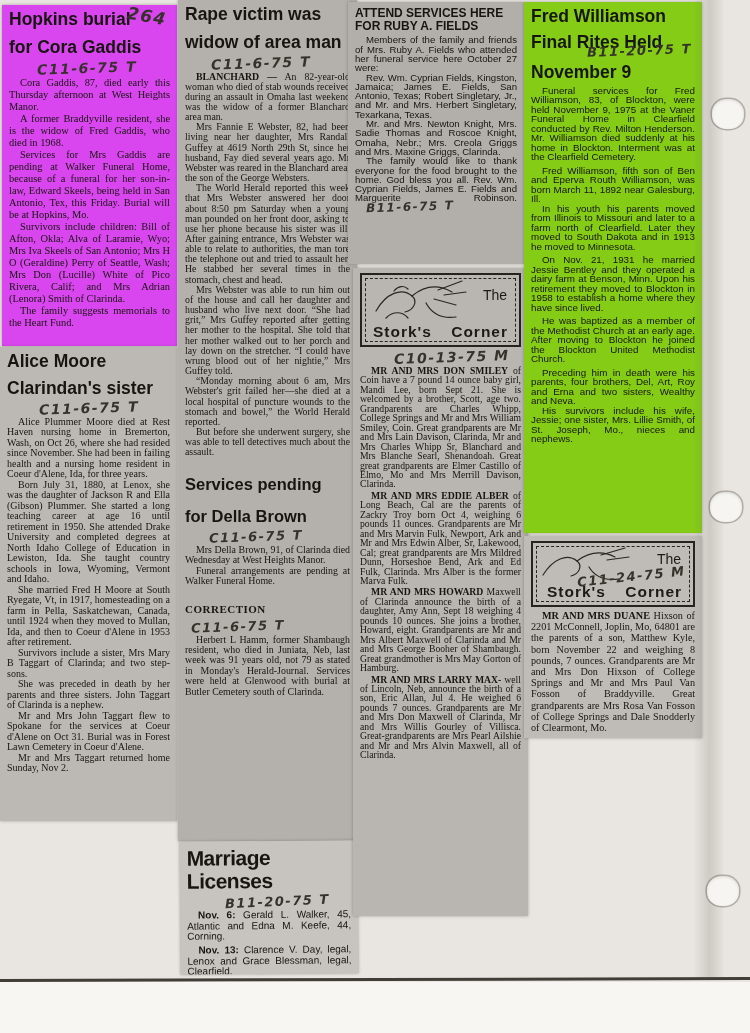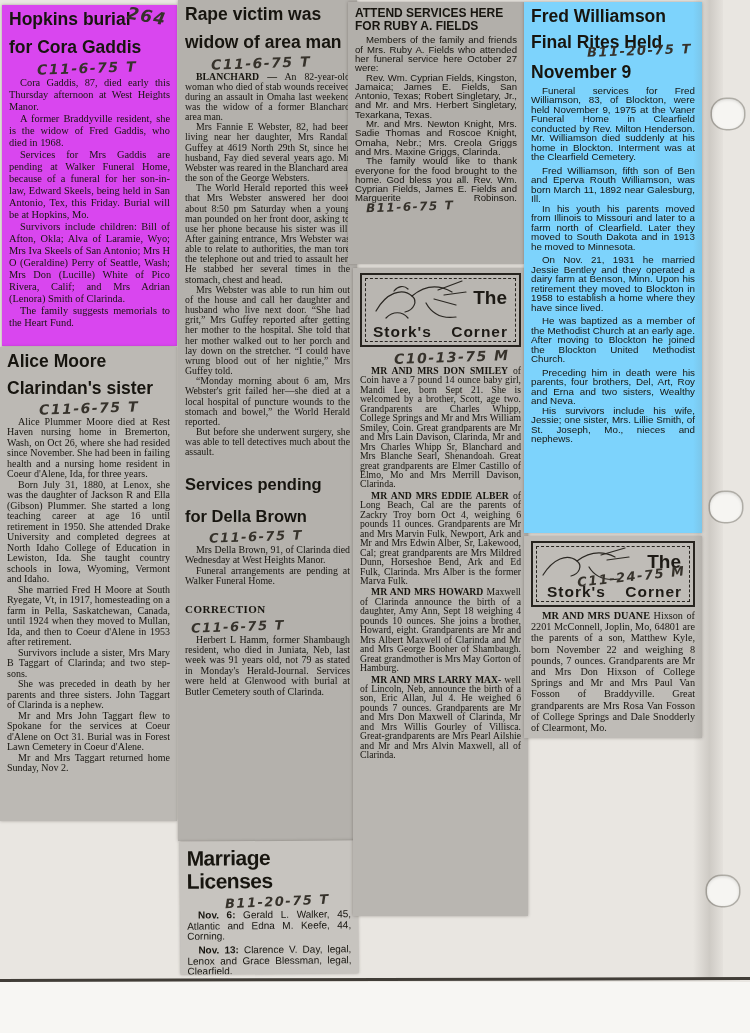--- a/index.html
+++ b/index.html
@@ -15,21 +15,21 @@
   .clip{position:absolute;box-sizing:border-box;padding:5px 7px;overflow:hidden;
         box-shadow:0 0 3px rgba(40,35,28,0.35);}
   .hl{font-family:"Liberation Sans",sans-serif;font-weight:bold;line-height:1.1;margin:0;}
   .hl1{font-size:17.5px;}
   .hw{font-family:"DejaVu Sans",sans-serif;font-style:italic;font-weight:bold;color:#36322b;
       letter-spacing:1.5px;transform:rotate(-2deg);display:inline-block;white-space:nowrap;}
   .bd p{margin:0;text-indent:11px;text-align:justify;}
   .lead{font-weight:bold;}
   .storkbox{position:relative;border:2px solid #26231e;outline:1.5px dashed #26231e;outline-offset:-6px;
             font-family:"Liberation Sans",sans-serif;color:#1d1a15;}
-  .stork-the{position:absolute;right:12px;top:12px;font-size:19px;font-weight:bold;}
+  .stork-the{position:absolute;right:12px;top:12px;font-size:14px;font-weight:normal;}
   .stork-title{position:absolute;left:0;bottom:4px;width:100%;text-align:center;
                font-size:15.5px;font-weight:bold;word-spacing:14px;letter-spacing:1px;}
   .subhl{font-family:"Liberation Sans",sans-serif;font-weight:bold;font-size:16.5px;line-height:1.2;margin:0;}
   .sans{font-family:"Liberation Sans",sans-serif;}
 </style>
 </head>
 <body>
 
 <div class="page">
 
@@ -153,21 +153,21 @@
         <b class="lead">MR AND MRS HOWARD</b>
         <span>Maxwell of Clarinda announce the birth of a daughter, Amy Ann, Sept 18 weighing 4 pounds 10 ounces. She joins a brother, Howard, eight. Grandparents are Mr and Mrs Albert Maxwell of Clarinda and Mr and Mrs George Booher of Shambaugh. Great grandmother is Mrs May Gorton of Hamburg.</span>
       </p>
       <p>
         <b class="lead">MR AND MRS LARRY MAX-</b>
         <span>well of Lincoln, Neb, announce the birth of a son, Eric Allan, Jul 4. He weighed 6 pounds 7 ounces. Grandparents are Mr and Mrs Don Maxwell of Clarinda, Mr and Mrs Willis Gourley of Villisca. Great-grandparents are Mrs Pearl Ailshie and Mr and Mrs Alvin Maxwell, all of Clarinda.</span>
       </p>
     </div>
   </div>
 
-  <div class="clip sans" style="left:524px;top:2px;width:178px;height:531px;background:#7dd3fc;">
+  <div class="clip sans" style="left:524px;top:2px;width:178px;height:531px;background:#84cc16;">
     <div style="position:relative;">
       <h2 class="hl hl1">Fred Williamson</h2>
       <h2 class="hl hl1" style="margin-top:7px;">Final Rites Held</h2>
       <div class="hw" style="font-size:13px;position:absolute;left:56px;top:36px;">B11-20-75 T</div>
       <h2 class="hl hl1" style="margin-top:10px;">November 9</h2>
     </div>
     <div class="bd" style="font-size:9.8px;line-height:9.5px;margin-top:4px;">
       <p style="margin-bottom:4px;">Funeral services for Fred Williamson, 83, of Blockton, were held November 9, 1975 at the Vaner Funeral Home in Clearfield conducted by Rev. Milton Henderson. Mr. Williamson died suddenly at his home in Blockton. Interment was at the Clearfield Cemetery.</p>
       <p>Fred Williamson, fifth son of Ben and Eperva Routh Williamson, was born March 11, 1892 near Galesburg, Ill.</p>
       <p style="margin-bottom:4px;">In his youth his parents moved from Illinois to Missouri and later to a farm north of Clearfield. Later they moved to South Dakota and in 1913 he moved to Minnesota.</p>

